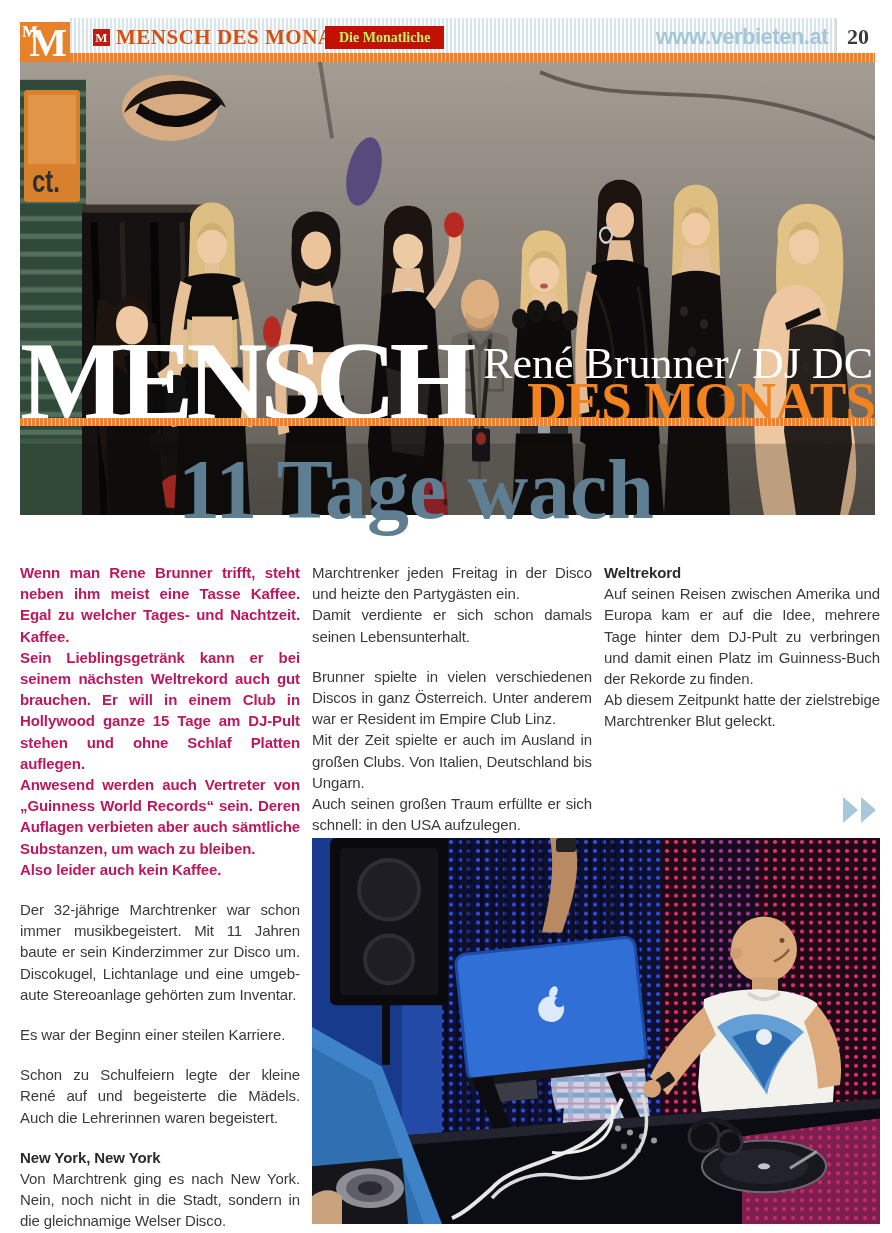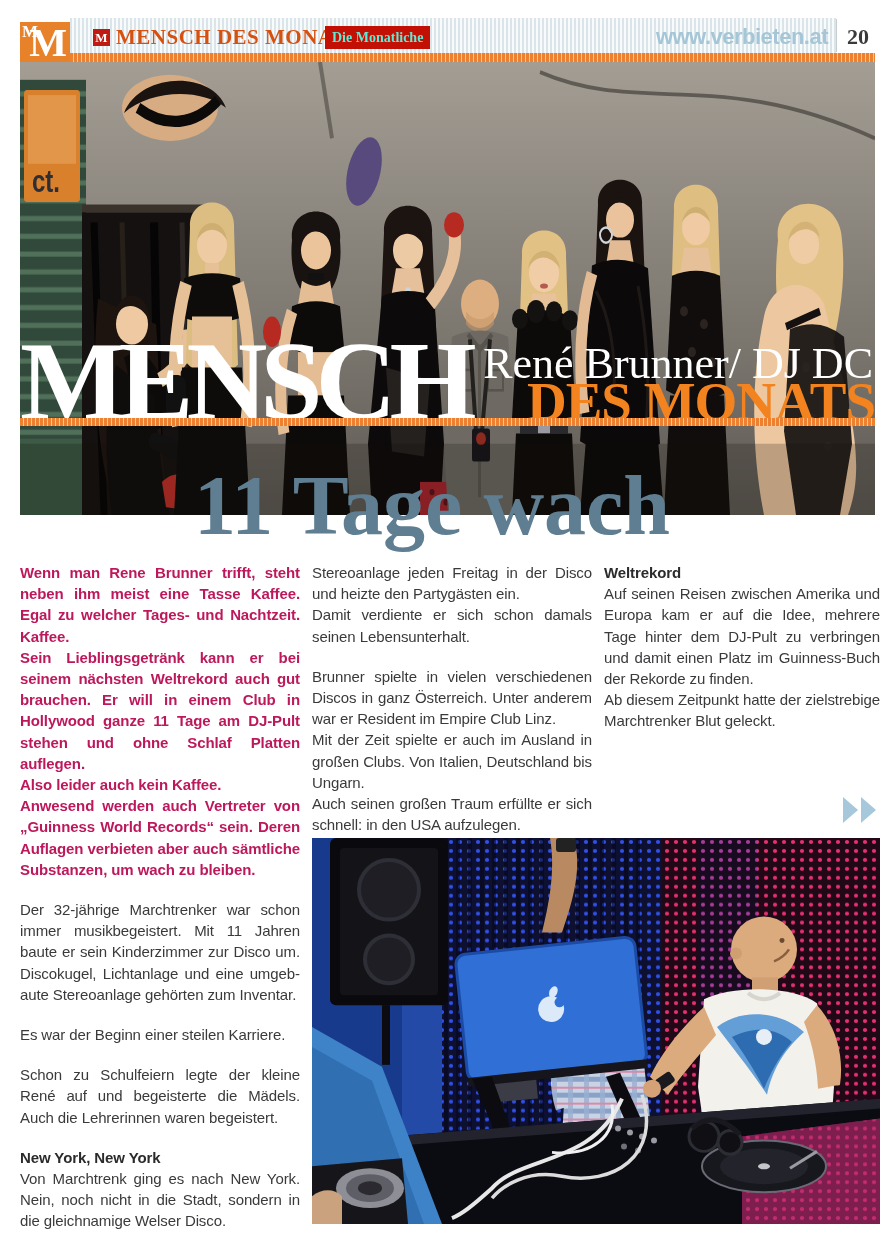--- a/index.html
+++ b/index.html
@@ -12,40 +12,40 @@
   .h-divider{position:absolute;left:836px;top:19px;width:1px;height:33px;background:#c6cdd1;}
   .orange-bar{position:absolute;left:70px;top:53px;width:805px;height:9px;
     background:repeating-linear-gradient(90deg,#ee8130 0 3px,#f9c59b 3px 4px);}
   .logo{position:absolute;left:20px;top:22px;width:50px;height:41px;background:#e8822a;}
   .logo .m-small{position:absolute;left:2px;top:1px;font:700 17px/17px "Liberation Serif",serif;color:#fff;}
   .logo .m-large{position:absolute;right:3px;top:0px;font:700 40px/41px "Liberation Serif",serif;color:#fff;}
   .mini-badge{position:absolute;left:93px;top:29px;width:17px;height:17px;background:#bf1b10;
     color:#fff;font:700 13px/17px "Liberation Serif",serif;text-align:center;}
   .section-title{position:absolute;left:116px;top:26px;font:700 21px/23px "Liberation Serif",serif;
     color:#d6500f;letter-spacing:.5px;white-space:nowrap;}
-  .mag-badge{position:absolute;left:325px;top:26px;height:23px;background:#c21104;color:#5eead4;
-    font:700 14px/23px "Liberation Serif",serif;padding:0 7px;white-space:nowrap;}
+  .mag-badge{position:absolute;left:325px;top:26px;height:23px;background:#c21104;color:#bef264;
+    font:700 14px/23px "Liberation Serif",serif;padding:0 14px;white-space:nowrap;}
   .url{position:absolute;right:64px;top:25px;font:700 22px/24px "Liberation Sans",sans-serif;
     color:#a5c6d7;letter-spacing:-.5px;text-decoration:none;}
   .pagenum{position:absolute;right:23px;top:24px;font:700 22px/26px "Liberation Serif",serif;color:#3a3a3a;}
 
   
   .hero{position:absolute;left:20px;top:62px;width:855px;height:453px;margin:0;overflow:hidden;text-align:right;}
   .hero svg{position:absolute;left:0;top:0;width:100%;height:100%;}
   .hero-stripe{position:absolute;left:20px;top:418px;width:855px;height:8px;
     background:repeating-linear-gradient(90deg,#ee8130 0 3px,#f9c59b 3px 4px);}
   .mensch{position:absolute;left:0px;top:263px;font:700 112px/1 "Liberation Serif",serif;
     color:#ffffff;letter-spacing:-7px;white-space:nowrap;}
   .hero-name{position:absolute;right:2px;top:280px;font:400 44px/1 "Liberation Serif",serif;
     color:#ffffff;white-space:nowrap;}
   .desmonats{position:absolute;right:0px;top:312px;font:700 55px/1 "Liberation Serif",serif;
     color:#f2831e;letter-spacing:-1px;white-space:nowrap;}
 
   
-  .headline{position:absolute;left:0;top:448px;width:792px;margin:16px;text-align:center;
+  .headline{position:absolute;left:0;top:448px;width:792px;margin:0;text-align:center;
     font:700 84px/1 "Liberation Serif",serif;color:#5f7e91;letter-spacing:0;padding-left:20px;}
 
   
   .col{position:absolute;top:562px;font-size:15px;line-height:21.2px;color:#3a3a3c;
     text-align:justify;letter-spacing:-.1px;hyphens:manual;}
   .col p{margin:0;}
   .col p.gap{margin-top:19px;}
   .col p.lead{font-weight:700;color:#be185d;}
   .col p.subhead{font-weight:700;color:#2b2b2d;text-align:left;}
   .col1{left:20px;width:280px;}
@@ -221,32 +221,32 @@
     <span class="hero-name">René Brunner/ DJ DC</span>
     <span class="desmonats">DES MONATS</span>
   </figure>
   <div class="hero-stripe"></div>
 
   <h1 class="headline">11 Tage wach</h1>
 
   <section>
     <div class="col col1">
       <p class="lead">Wenn man Rene Brunner trifft, steht neben ihm meist eine Tasse Kaffee. Egal zu welcher Tages- und Nachtzeit. Kaffee.</p>
-      <p class="lead">Sein Lieblingsgetränk kann er bei seinem nächsten Weltrekord auch gut brau­chen. Er will in einem Club in Hollywood ganze 11 Tage am DJ-Pult stehen und ohne Schlaf Platten auflegen.</p>
+      <p class="lead">Sein Lieblingsgetränk kann er bei seinem nächsten Weltrekord auch gut brau­chen. Er will in einem Club in Hollywood ganze 15 Tage am DJ-Pult stehen und ohne Schlaf Platten auflegen.</p>
+      <p class="lead">Anwesend werden auch Vertreter von „Guinness World Records“ sein. Deren Auflagen verbieten aber auch sämtliche Substanzen, um wach zu bleiben.</p>
       <p class="lead">Also leider auch kein Kaffee.</p>
-      <p class="lead">Anwesend werden auch Vertreter von „Guinness World Records“ sein. Deren Auflagen verbieten aber auch sämtliche Substanzen, um wach zu bleiben.</p>
       <p class="gap">Der 32-jährige Marchtrenker war schon immer musikbegeistert. Mit 11 Jahren baute er sein Kinderzimmer zur Disco um. Discokugel, Lichtanlage und eine umgeb­aute Stereoanlage gehörten zum Inventar.</p>
       <p class="gap">Es war der Beginn einer steilen Karriere.</p>
       <p class="gap">Schon zu Schulfeiern legte der kleine René auf und begeisterte die Mädels. Auch die Lehrerinnen waren begeistert.</p>
       <p class="subhead gap">New York, New York</p>
       <p>Von Marchtrenk ging es nach New York. Nein, noch nicht in die Stadt, sondern in die gleichnamige Welser Disco.</p>
 
     </div>
     <div class="col col2">
-      <p>Stereoanlage jeden Freitag in der Disco und heizte den Partygästen ein.</p>
+      <p>Marchtrenker jeden Freitag in der Disco und heizte den Partygästen ein.</p>
       <p>Damit verdiente er sich schon damals seinen Lebensunterhalt.</p>
       <p class="gap">Brunner spielte in vielen verschiedenen Discos in ganz Österreich. Unter anderem war er Resident im Empire Club Linz.</p>
       <p>Mit der Zeit spielte er auch im Ausland in großen Clubs. Von Italien, Deutschland bis Ungarn.</p>
       <p>Auch seinen großen Traum erfüllte er sich schnell: in den USA aufzulegen.</p>
     </div>
     <div class="col col3">
       <p class="subhead">Weltrekord</p>
       <p>Auf seinen Reisen zwischen Amerika und Europa kam er auf die Idee, mehrere Tage hinter dem DJ-Pult zu verbringen und damit einen Platz im Guinness-Buch der Rekorde zu finden.</p>
       <p>Ab diesem Zeitpunkt hatte der zielstrebige Marchtrenker Blut geleckt.</p>
     </div>

